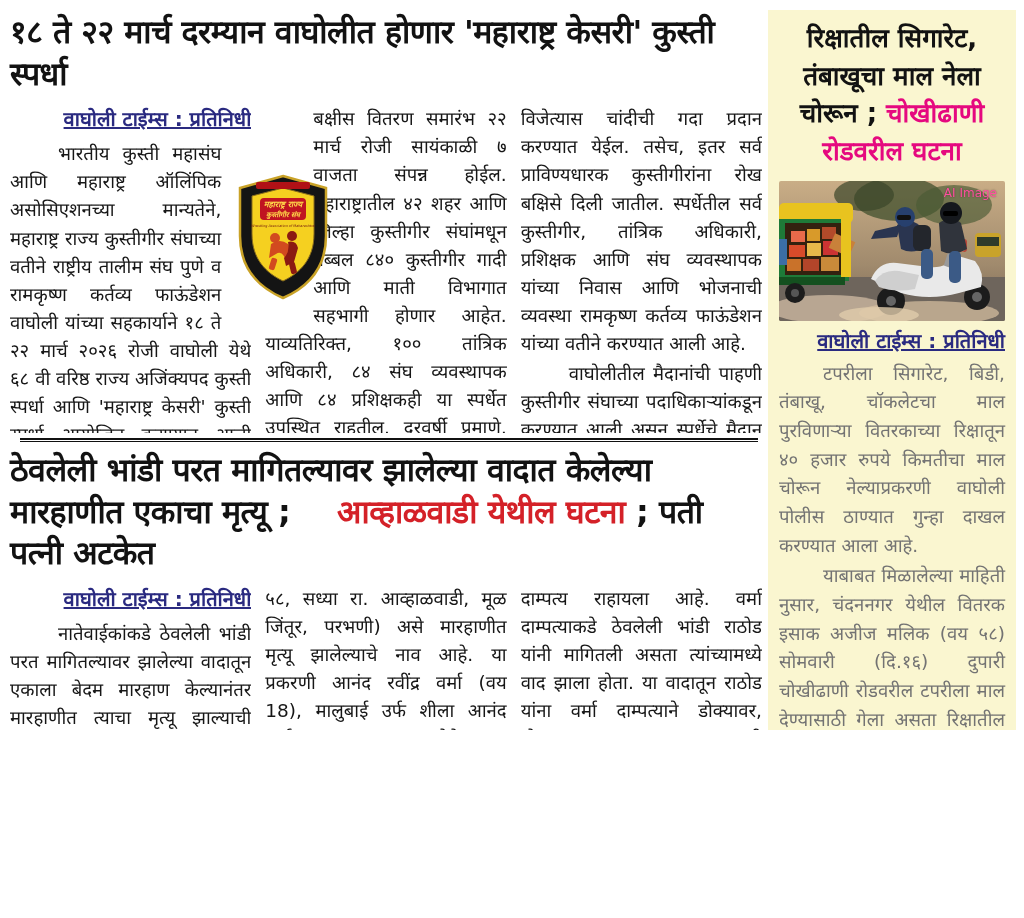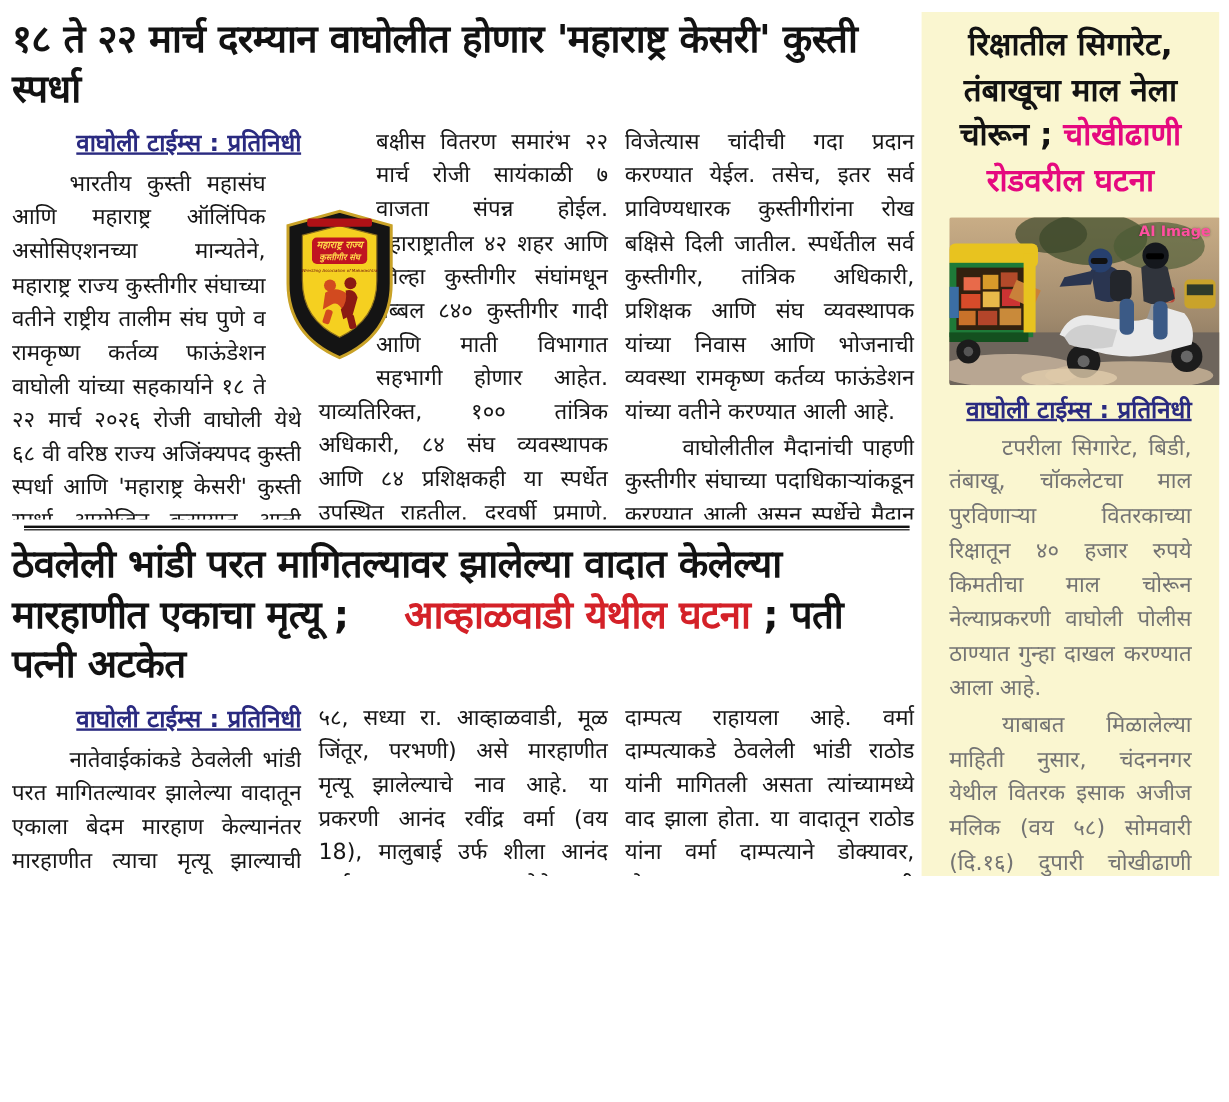--- a/index.html
+++ b/index.html
@@ -27,25 +27,25 @@
 
   
   #logo { position:absolute; left:236px; top:174px; width:94px; height:126px;font-style:italic; }
 
   
   .web-banner { display:block; margin-top:8px; background:#1b1464; color:#ffffff; text-align:center;
                 font-size:20px; padding:5px 0 6px; letter-spacing:0.5px; }
 
   
   #sidebar { position:absolute; left:768px; top:10px; width:248px; height:862px;
-             background:#faf6d0; padding:10px 23px; overflow:hidden; }
+             background:#faf6d0; padding:10px 11px; overflow:hidden; }
   #sidebar .headline2 { font-size:26px; font-weight:700; text-align:center; line-height:1.45; color:#121212; }
   #sidebar .accent-magenta { color:#e5097f; }
   .photo { position:relative; width:226px; height:140px; margin:10px auto 6px; overflow:hidden; border-radius:2px; }
-  .photo-label { position:absolute; top:5px; right:8px; font-size:12px; font-weight:700; color:#ff4fa0; text-shadow:0 0 2px rgba(0,0,0,.4);margin-left:40px; }
+  .photo-label { position:absolute; top:5px; right:8px; font-size:12px; font-weight:400; color:#ff4fa0; text-shadow:0 0 2px rgba(0,0,0,.4);margin-left:40px; }
   #sidebar .byline { margin:6px 0 6px; }
   #sidebar p { font-size:18.5px; line-height:1.55; color:#737373; text-align:justify; text-indent:44px; margin-bottom:2px; }
 
   
   .gray-bar { position:absolute; left:26px; top:873px; width:990px; height:10px; background:#b5b5b5; border-radius:6px; }
   .dots { position:absolute; top:886px; display:flex; gap:6px; }
   #dots-left { left:28px; } #dots-mid { left:468px; } #dots-right { left:938px; }
   .dots span { width:17px; height:17px; border-radius:50%; display:inline-block; }
   .digital { position:absolute; top:889px; font-size:10px; color:#8a8a8a; }
   #digital-left { left:288px; } #digital-right { left:700px; }

